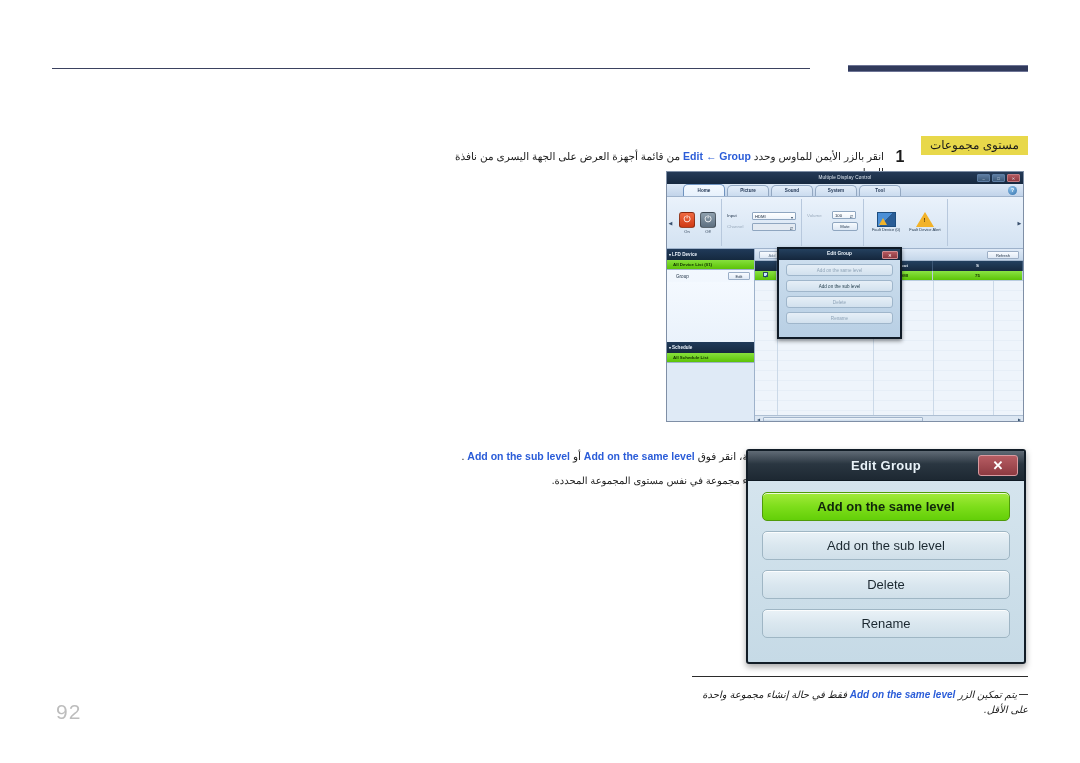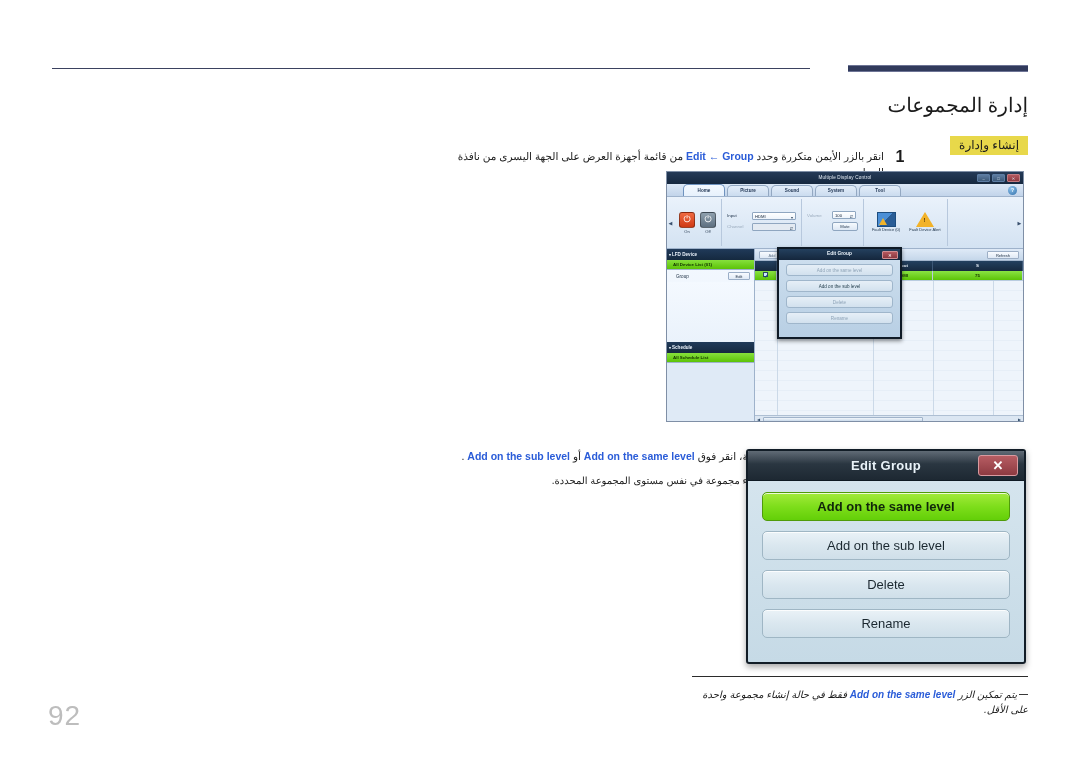--- a/index.html
+++ b/index.html
@@ -146,22 +146,22 @@
     display: inline-block;
     width: 9px;
     border-top: 1.2px solid #3a3a3a;
     vertical-align: 3px;
     margin-left: 2px;
   }
 
   
   .page-num {
     position: absolute;
-    left: 48px; top: 700px;
-    font-size: 28px;
+    left: 56px; top: 700px;
+    font-size: 21px;
     color: #bdbdbd;
     letter-spacing: 1px;
   }
 
   
   .mdc {
     position: absolute;
     left: 666px; top: 171px;
     width: 358px; height: 251px;
     direction: ltr;
@@ -589,28 +589,27 @@
   .dlg-btn:last-child { margin-bottom: 0; }
 </style>
 </head>
 <body>
 
 <div class="page">
 
   <div class="hdr-thin"></div>
   <div class="hdr-thick"></div>
 
-  <div class="chapter-title">إدارة المجموعات</div>
-  <div class="section-title">إنشاء وإدارة</div>
+  <div class="section-title">مستوى مجموعات</div>
 
 
   <div class="step" id="step1">
     <span class="step-num">1</span>
     <span class="step-text">
-      <span>انقر بالزر الأيمن متكررة وحدد</span>
+      <span>انقر بالزر الأيمن للماوس وحدد</span>
       <span class="en">Edit</span>
       <span class="en-arrow">←</span>
       <span class="en">Group</span>
       <span>من قائمة أجهزة العرض على الجهة اليسرى من نافذة البرنامج.</span>
     </span>
   </div>
 
   <div class="step" id="step2">
     <span class="step-num">2</span>
     <span class="step-text">

